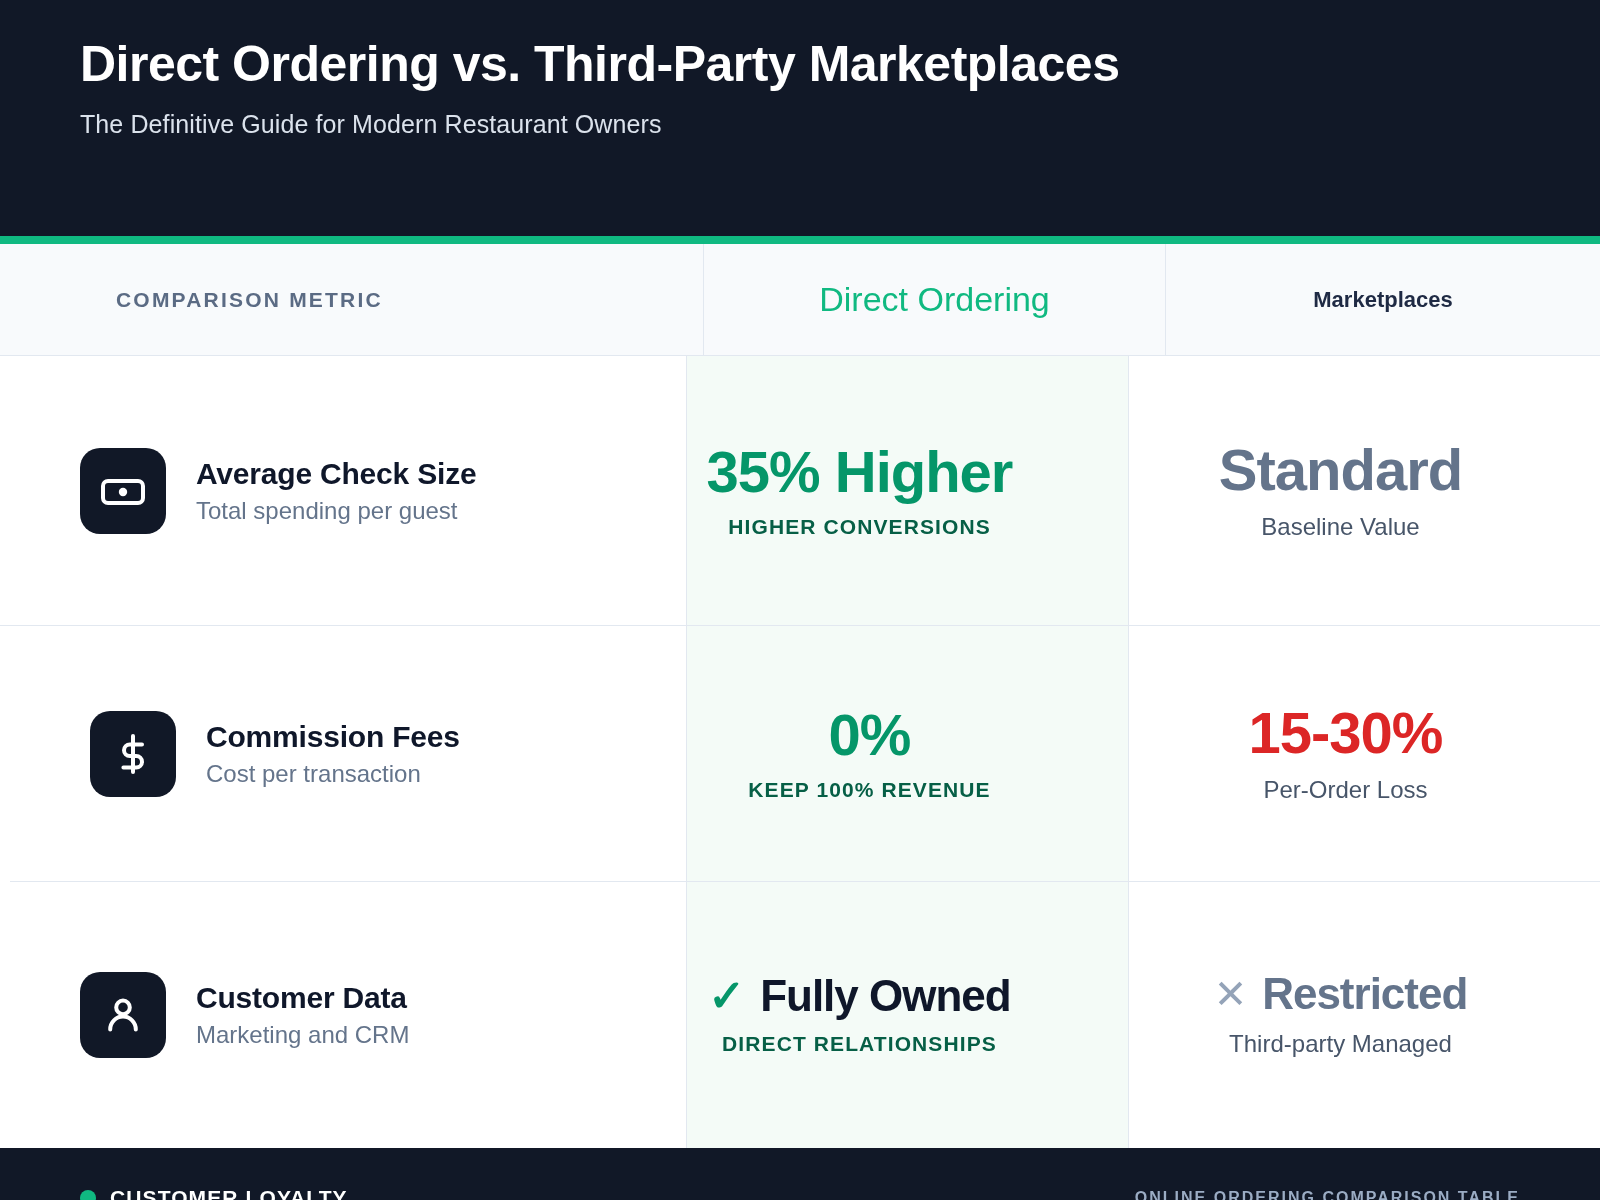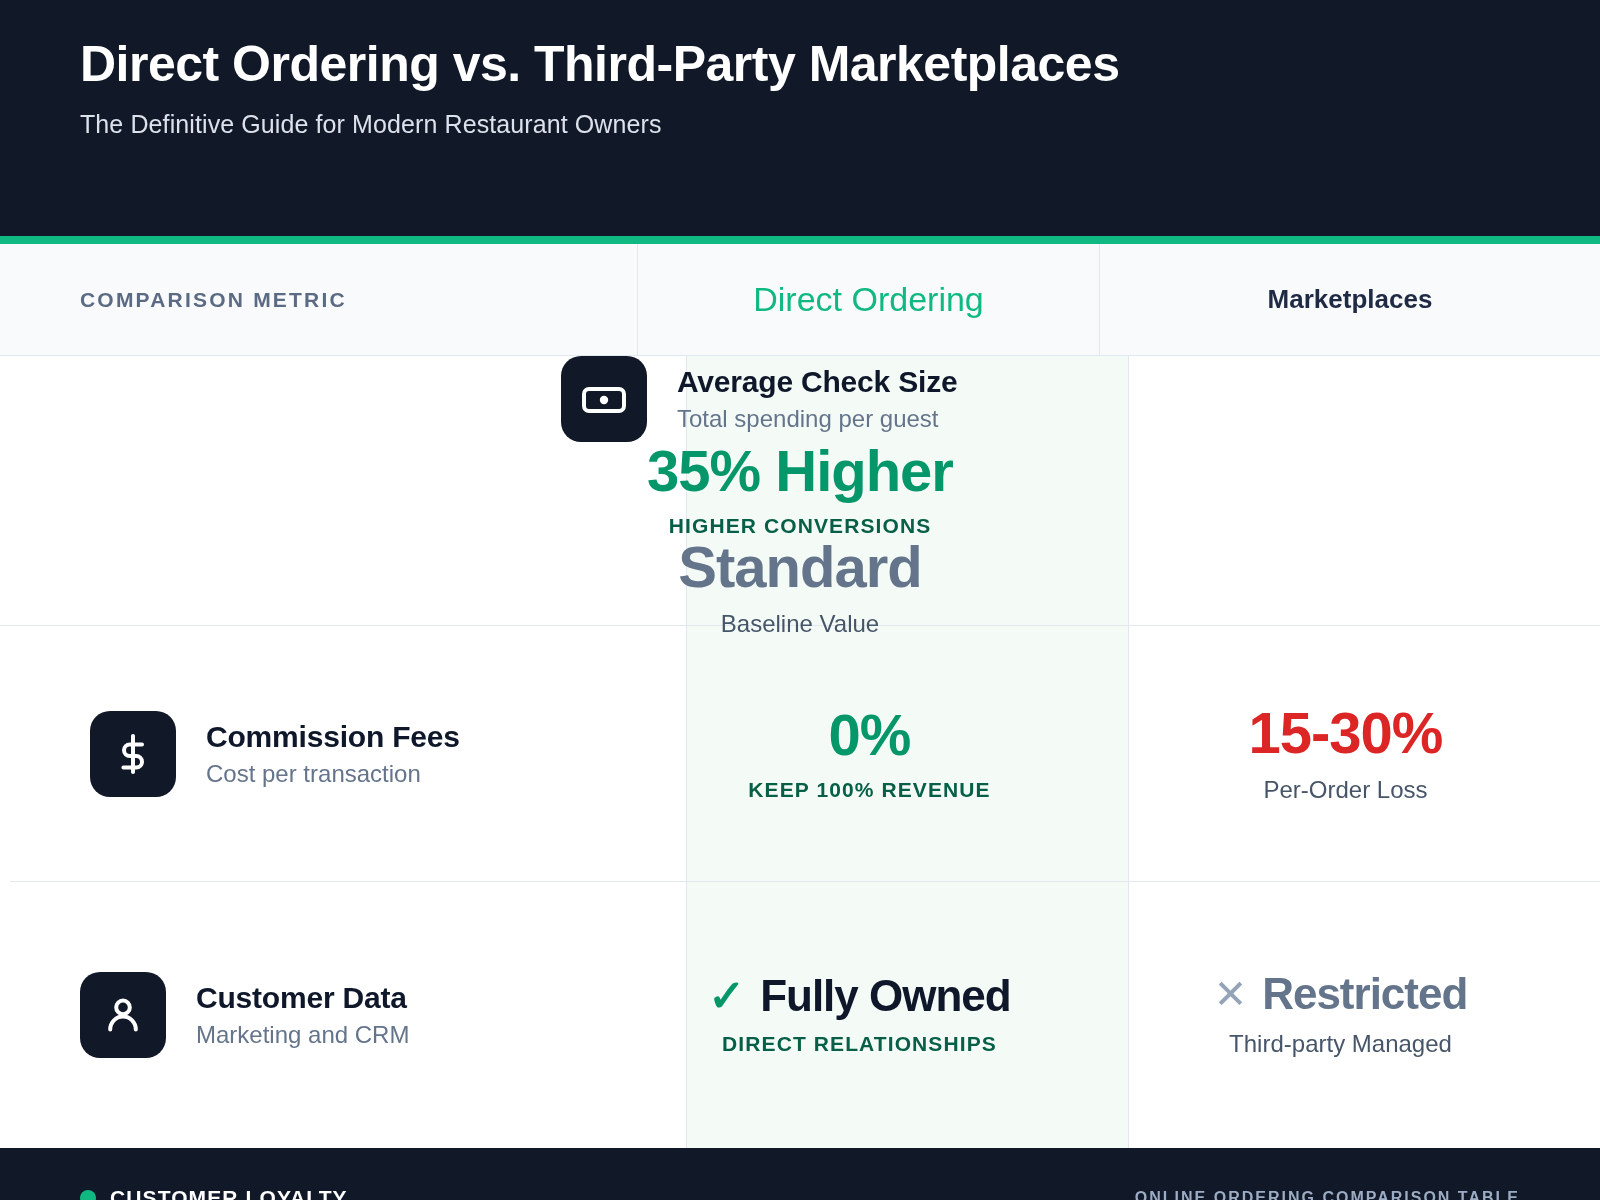--- a/index.html
+++ b/index.html
@@ -56,53 +56,53 @@
     position: relative;
     height: 112px;
     background: #f8fafc;
     border-bottom: 1px solid #e2e8f0;
     display: flex;
     align-items: center;
     z-index: 2;
   }
   .th { display: flex; align-items: center; height: 100%; }
   .th-metric {
-    width: 638px;
-    padding-left: 80px;
+    width: 704px;
+    padding-left: 116px;
     border-right: 1px solid #e2e8f0;
     color: #5b6b84;
     font-size: 21px;
     font-weight: bold;
     letter-spacing: 2.2px;
   }
   .th-direct {
     width: 462px;
     justify-content: center;
     border-right: 1px solid #e2e8f0;
     color: #10b981;
     font-size: 34px;
     font-weight: normal;
   }
   .th-market {
     flex: 1;
     justify-content: center;
     color: #1f2a44;
-    font-size: 26px;
+    font-size: 22px;
     font-weight: bold;
   }
 
   .rows { position: relative; z-index: 1; }
   .row {
     display: flex;
     align-items: center;
     border-bottom: 1px solid #e2e8f0;
     position: relative;
   }
   .row:last-child { border-bottom: none; }
-  .row-1 { height: 270px; flex-direction: column; }
+  .row-1 { height: 270px; }
   .row-2 { height: 256px; margin-left: 10px; }
   .row-3 { height: 266px; }
 
   .cell-metric {
     width: 638px;
     padding-left: 80px;
     display: flex;
     align-items: center;
     gap: 30px;
   }

